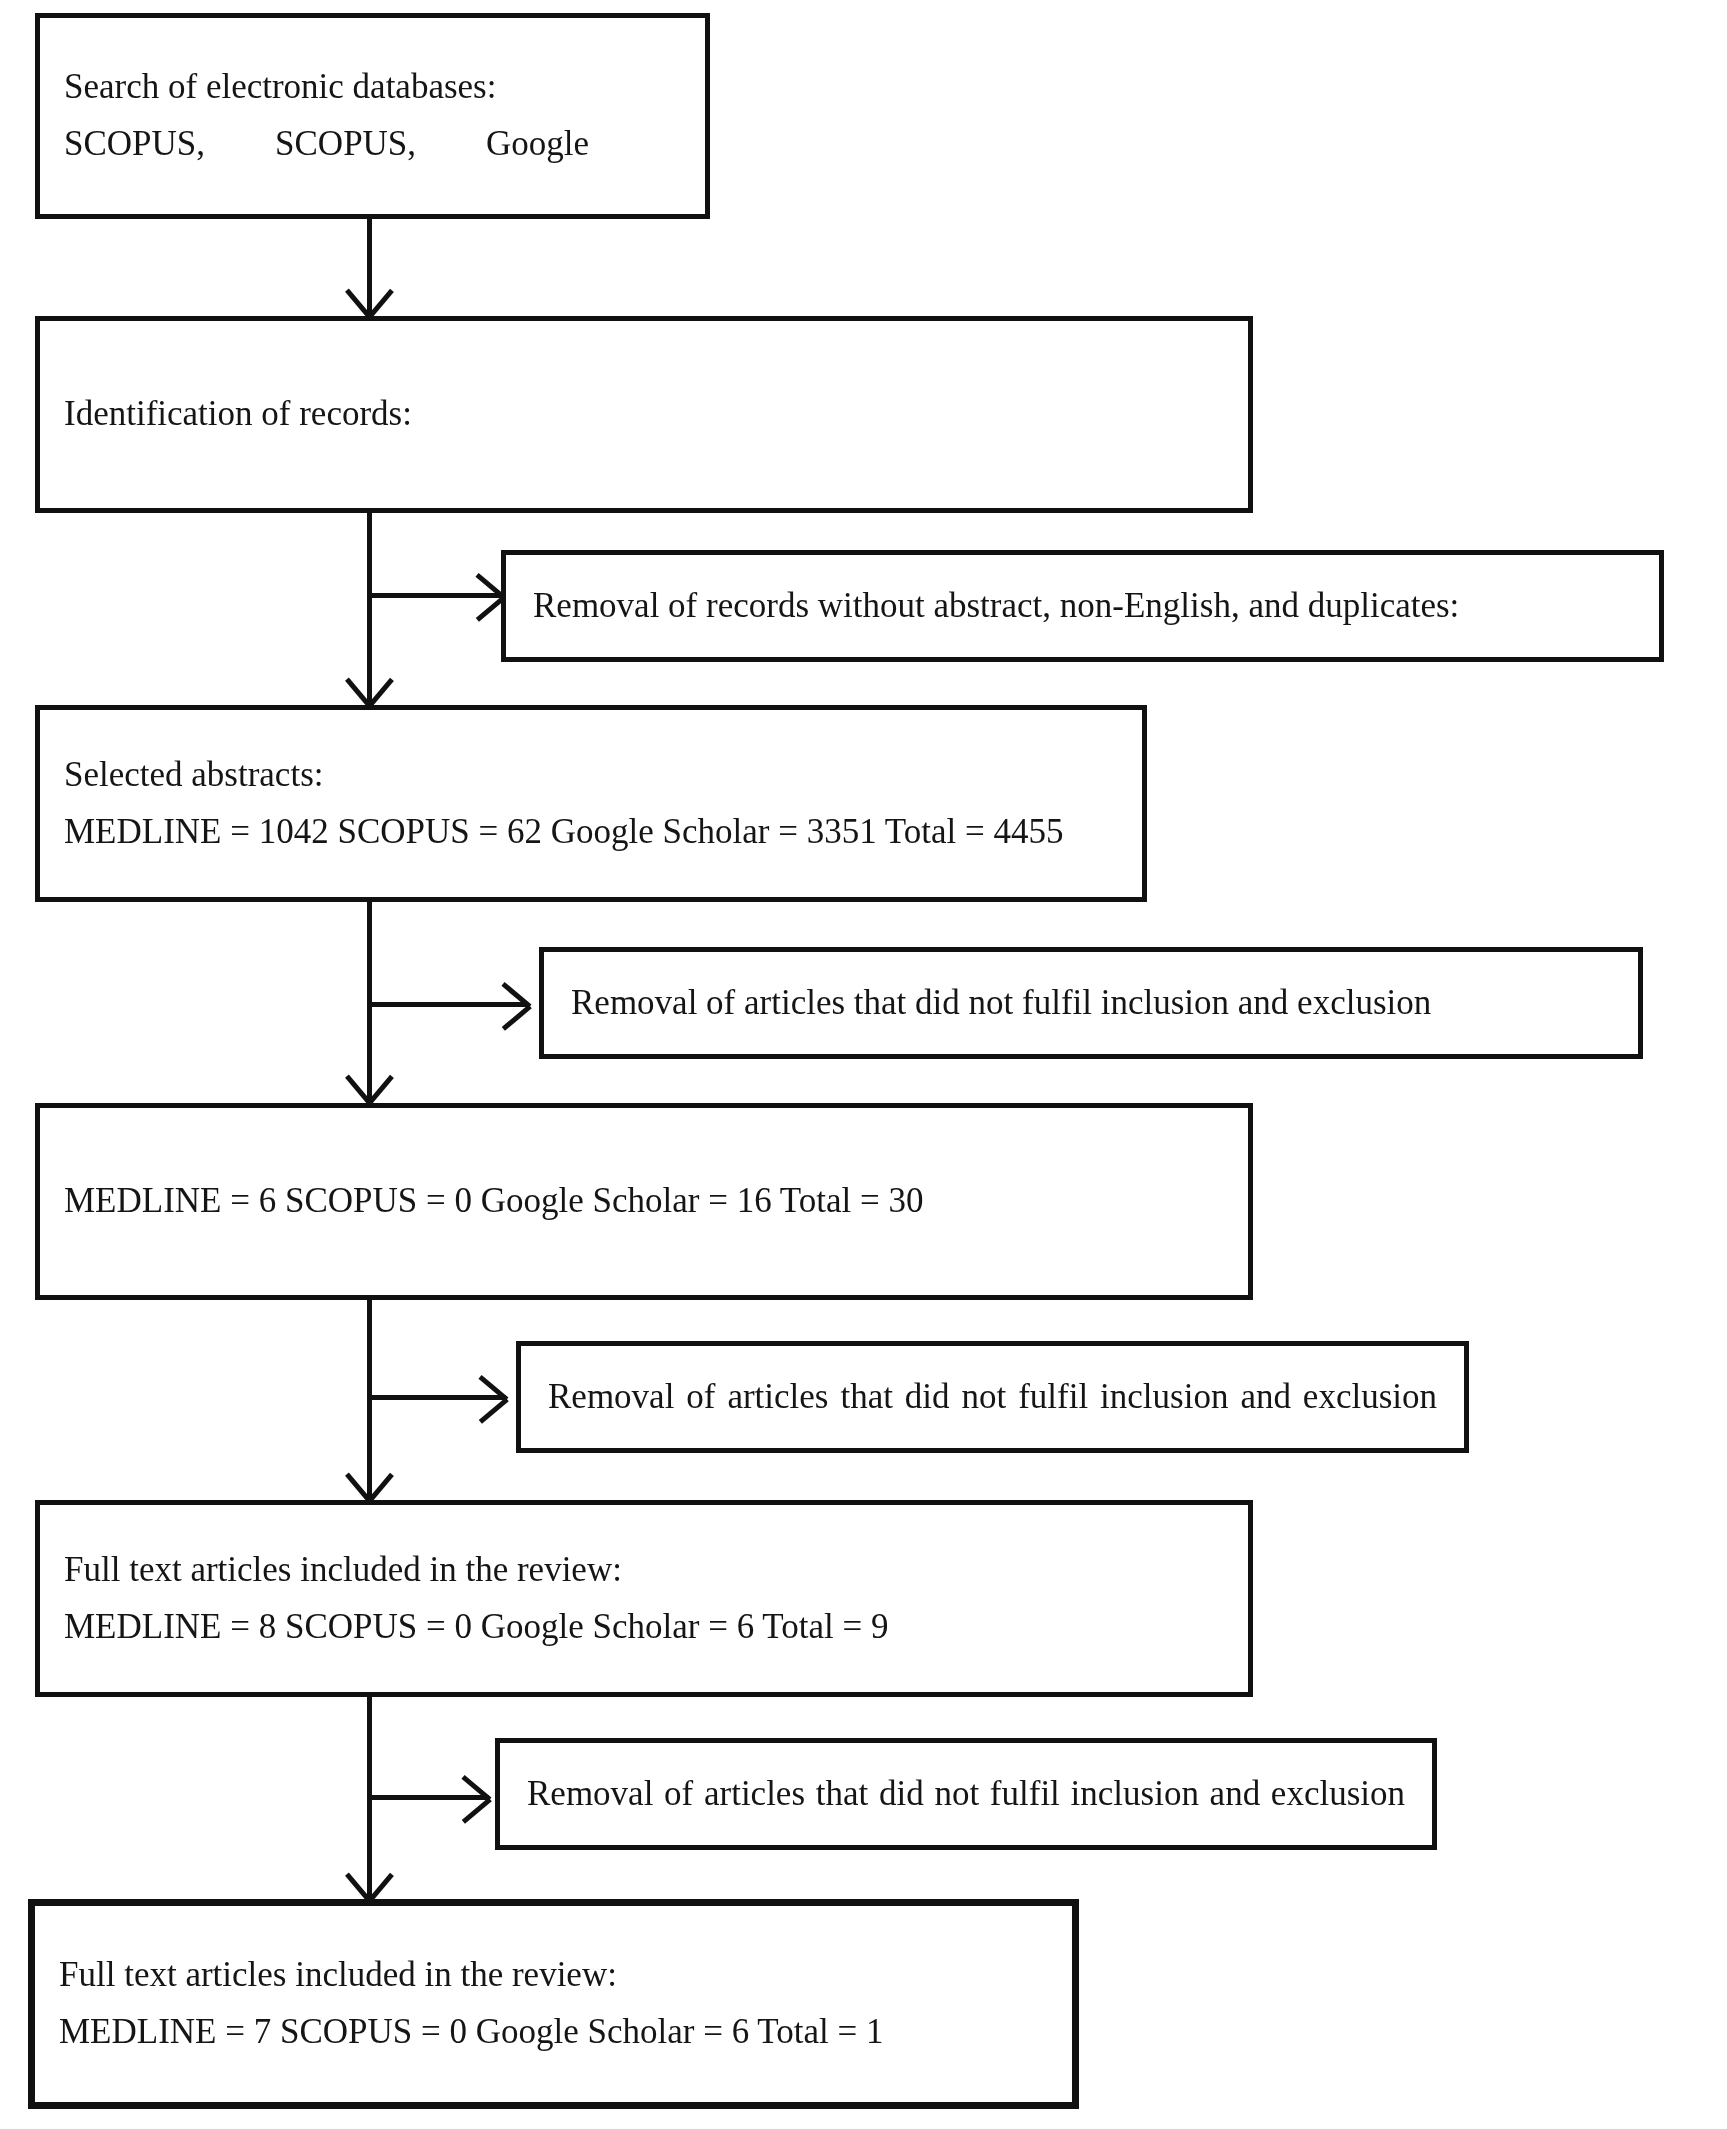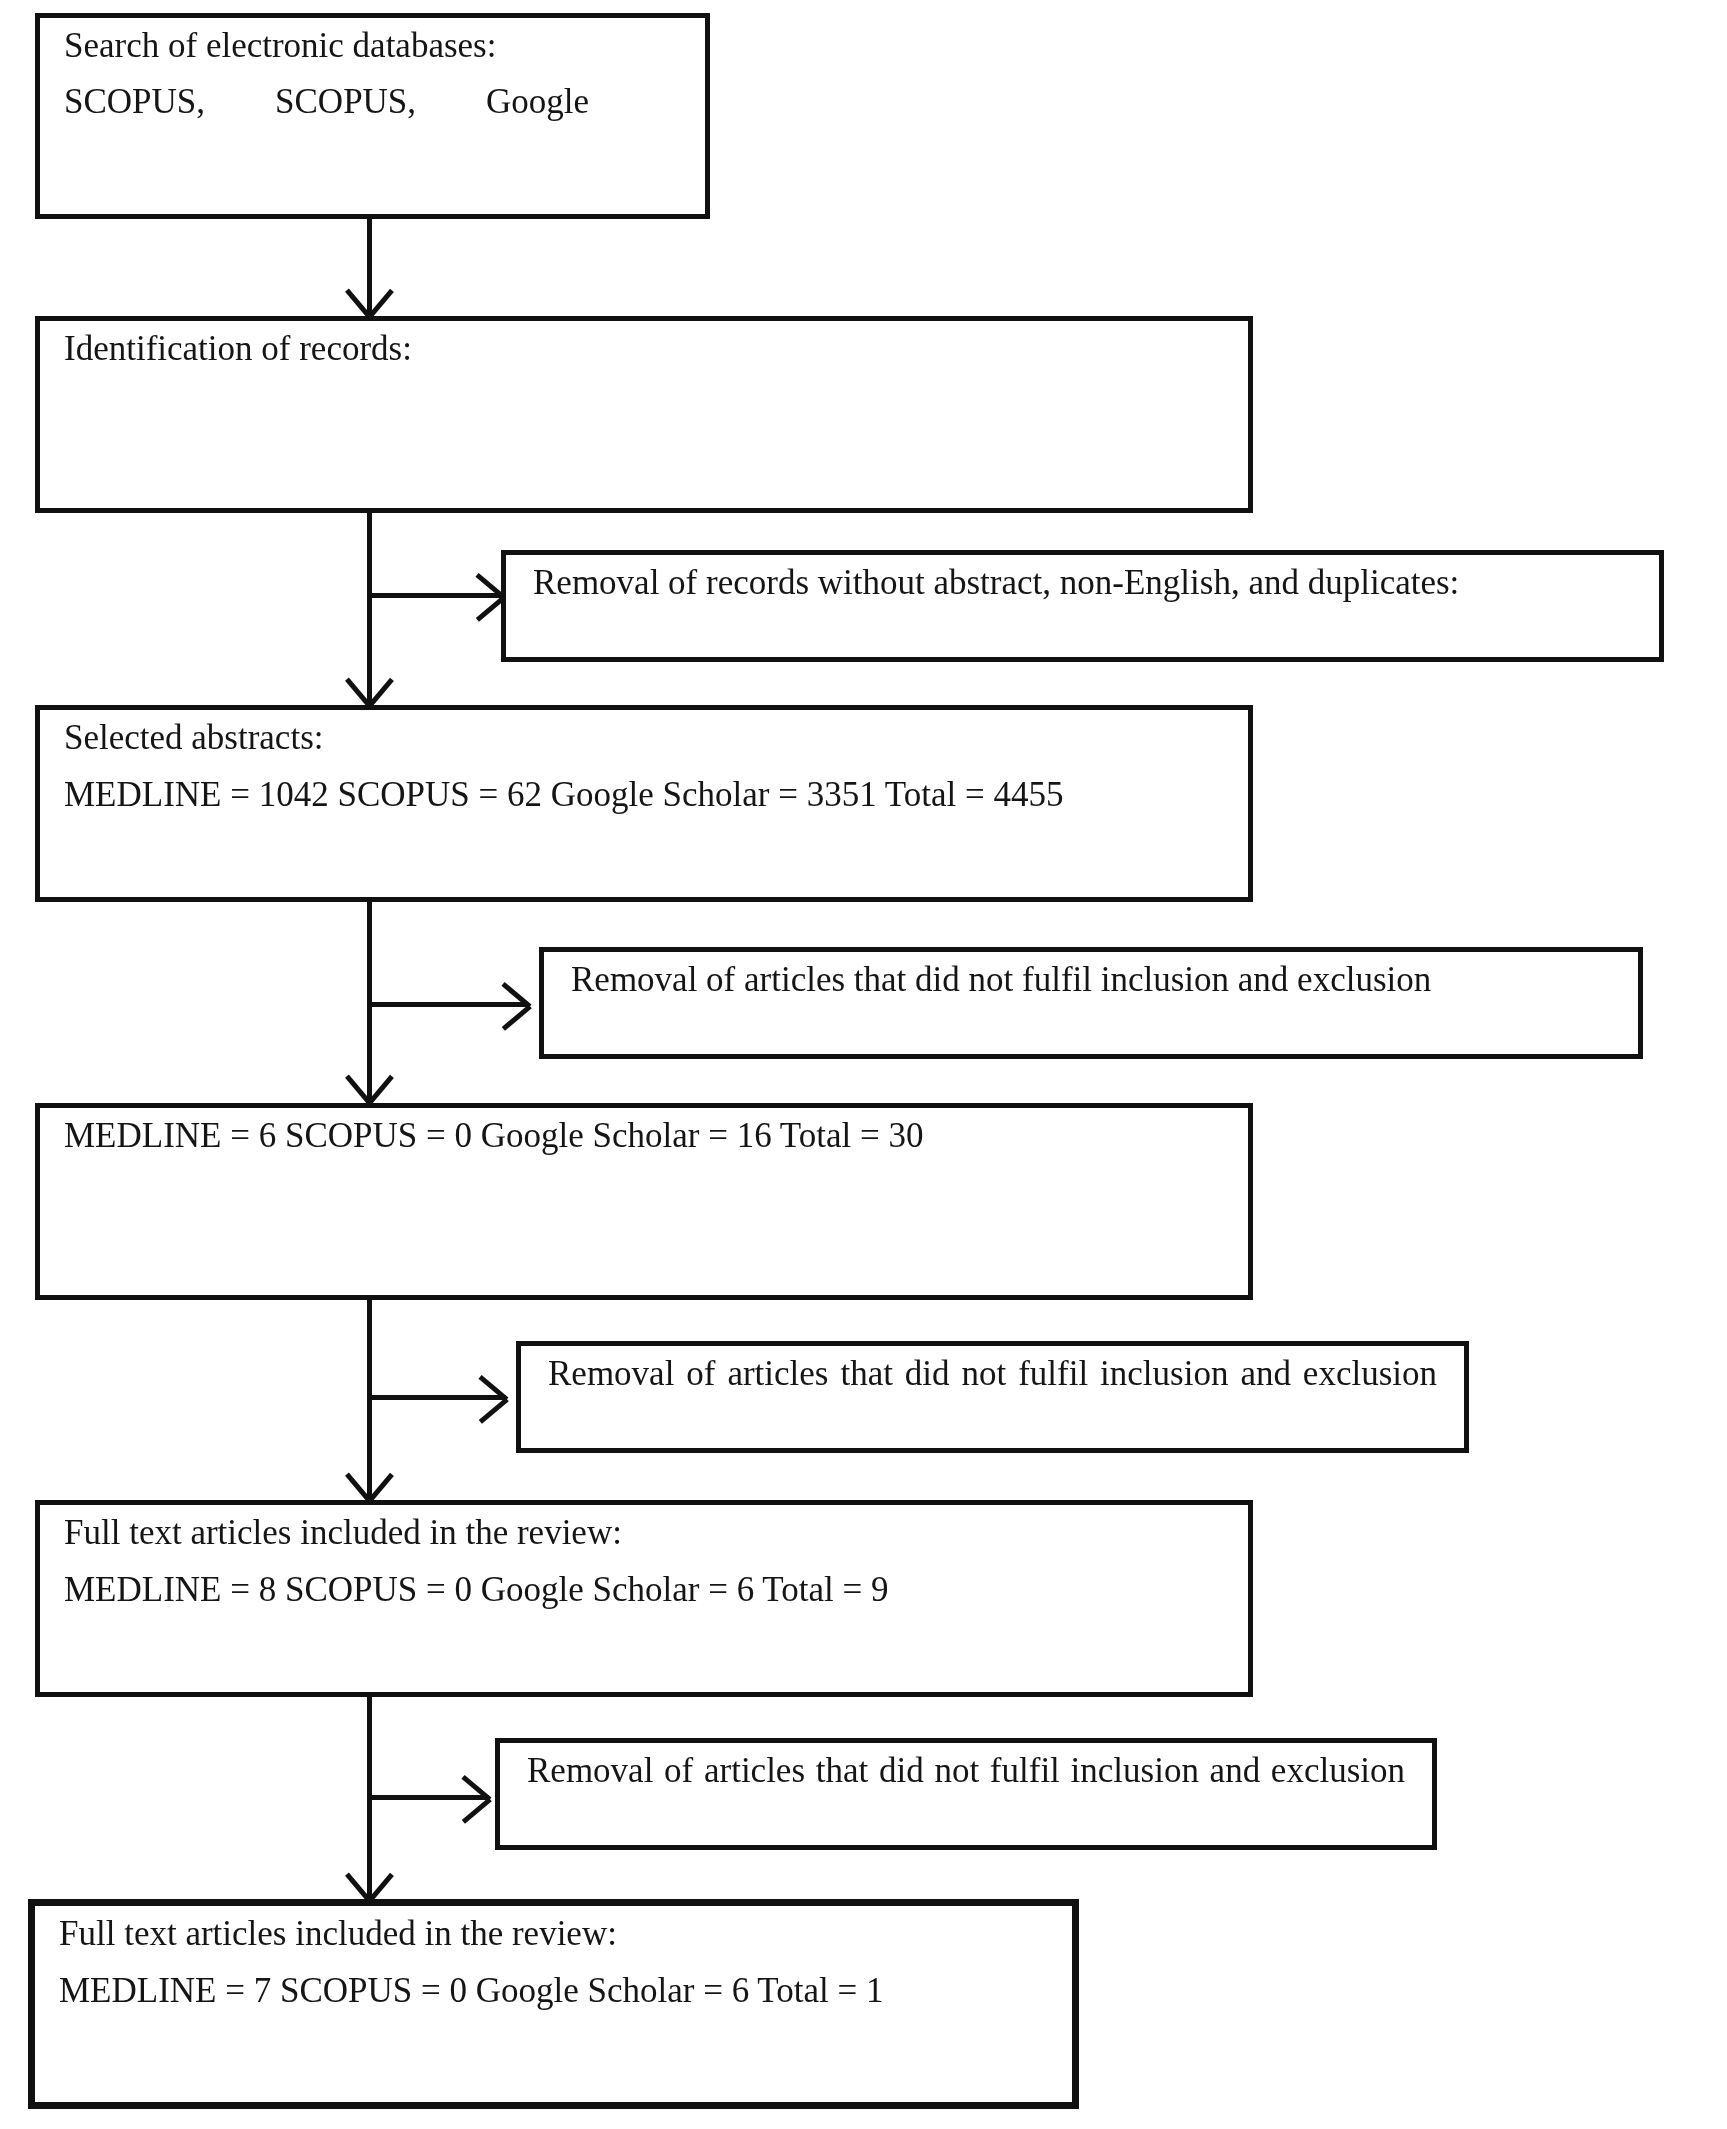--- a/index.html
+++ b/index.html
@@ -15,20 +15,21 @@
     font-family: "Liberation Serif", "DejaVu Serif", serif;
     overflow: hidden;
   }
   .box {
     position: absolute;
     box-sizing: border-box;
     background: #ffffff;
     border: 5.1px solid #111111;
     display: flex;
     flex-direction: column;
+    justify-content: center;
   }
   .box.thick {
     border-width: 7.4px;
   }
   .box .line {
     display: block;
     color: #151515;
     font-size: 35px;
     line-height: 1.62;
     padding-left: 24px;
@@ -122,21 +123,21 @@
 
   <div class="vline" style="left:367px; top:513px; height:193px;"></div>
   <div class="arrow-down" style="left:367px; top:671px;"></div>
   <div class="hline" style="left:367px; top:593px; width:136px;"></div>
   <div class="arrow-right" style="left:469px; top:595px;"></div>
 
   <div class="box side" style="left:501px; top:538px; width:1163px; height:112px;margin-top:12px;">
     <span class="line">Removal of records without abstract, non-English, and duplicates:</span>
   </div>
 
-  <div class="box" style="left:35px; top:705px; width:1218px; height:197px;">
+  <div class="box" style="left:35px; top:705px; width:1112px; height:197px;">
     <span class="line">Selected abstracts:</span>
     <span class="line">MEDLINE = 1042 SCOPUS = 62 Google Scholar = 3351 Total = 4455</span>
   </div>
 
   <div class="vline" style="left:367px; top:902px; height:201px;"></div>
   <div class="arrow-down" style="left:367px; top:1068px;"></div>
   <div class="hline" style="left:367px; top:1002px; width:161px;"></div>
   <div class="arrow-right" style="left:495px; top:1004px;"></div>
 
   <div class="box side" style="left:539px; top:947px; width:1104px; height:112px;">

